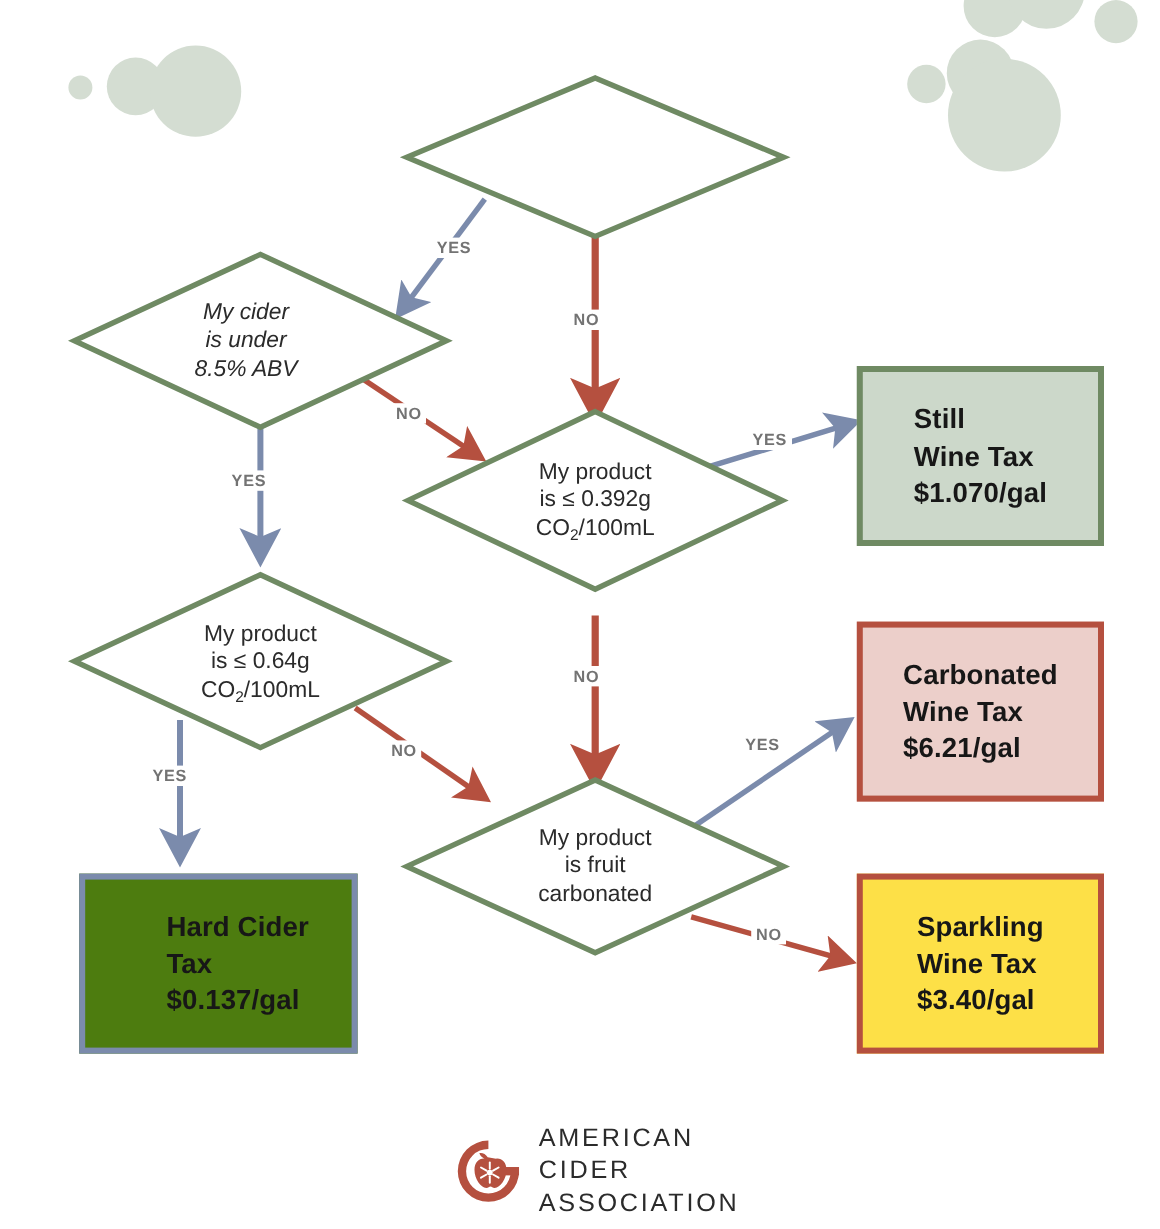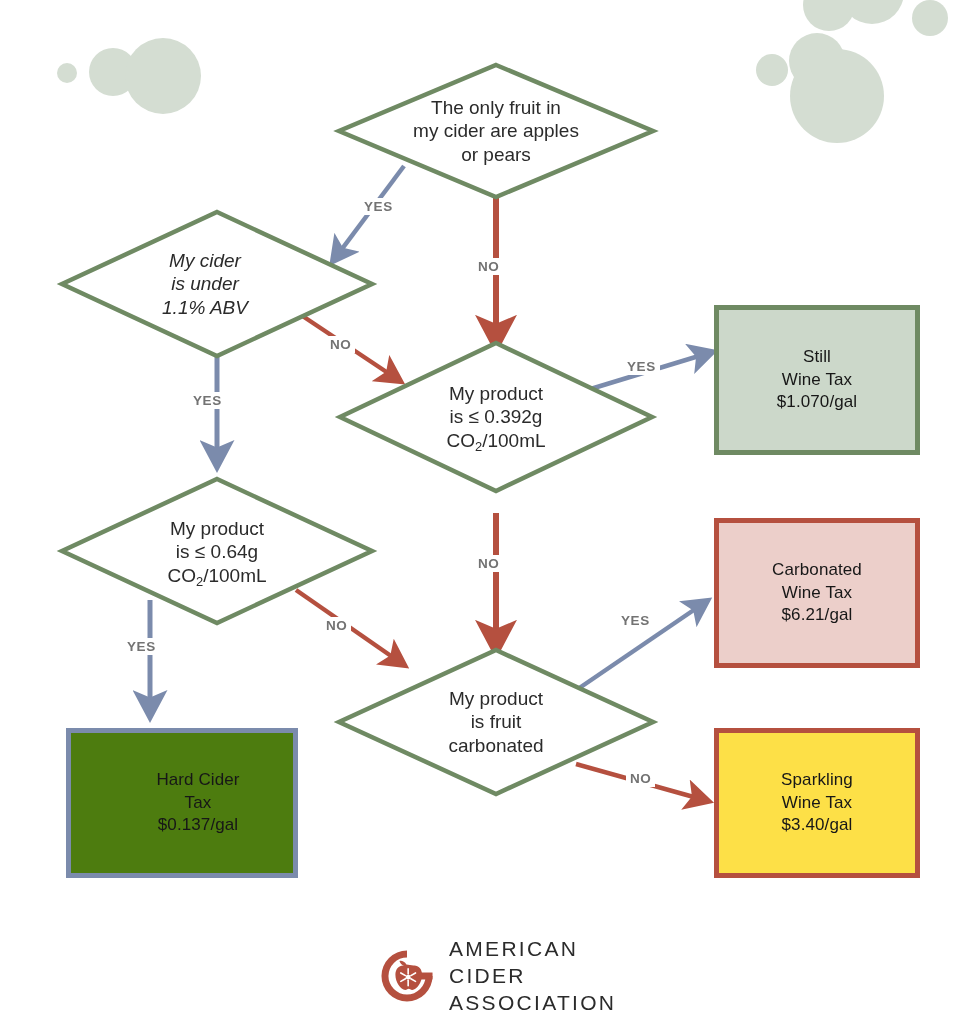--- a/index.html
+++ b/index.html
@@ -24,22 +24,22 @@
     z-index:4;
   }
   .node .label{position:relative;z-index:3;padding:0 10px;}
   .diamond .label{font-size:19px;}
   sub{font-size:0.68em;vertical-align:baseline;position:relative;top:4px;}
 
   
   .box{
     position:absolute;
     display:flex;align-items:center;justify-content:center;
-    text-align:center;
-    font-weight:normal;font-size:17px;line-height:1.34;
+    text-align:left;
+    font-weight:bold;font-size:23px;line-height:1.34;
     color:#171717;
     z-index:5;
     letter-spacing:.1px;
   }
   .box.green{background:#ccd8ca;border:5px solid #6f8a63;}
   .box.pink-light{background:#eccfca;border:5px solid #b5503f;}
   .box.pink-deep{background:#fde047;border:5px solid #b5503f;}
   .box.blue{background:#4d7c0f;border:5px solid #7b8bac;padding-left:32px;}
 
   
@@ -117,33 +117,26 @@
 
     <g fill="#ffffff" stroke="#6f8a63" stroke-width="4.5" stroke-linejoin="miter">
       <polygon points="496,65 653,131 496,197 339,131"></polygon>
       <polygon points="217,212 372,284 217,356 62,284"></polygon>
       <polygon points="496,343 652,417 496,491 340,417"></polygon>
       <polygon points="217,479 372,551 217,623 62,551"></polygon>
       <polygon points="496,650 653,722 496,794 339,722"></polygon>
     </g>
   </svg>
 
-  <div class="node diamond" style="left:354px;top:66px;width:284px;height:130px;">
-    <div class="label">
-      <div>The only fruit in</div>
-      <div>my cider are apples</div>
-      <div>or pears</div>
-    </div>
-  </div>
 
   <div class="node diamond" style="left:78px;top:219px;width:254px;height:130px;font-style:italic;">
     <div class="label">
       <div>My cider</div>
       <div>is under</div>
-      <div>1.1% ABV</div>
+      <div>8.5% ABV</div>
     </div>
   </div>
 
   <div class="node diamond" style="left:368px;top:352px;width:256px;height:130px;">
     <div class="label">
       <div>My product</div>
       <div>is ≤ 0.392g</div>
       <div><span>CO</span><sub>2</sub><span>/100mL</span></div>
     </div>
   </div>

